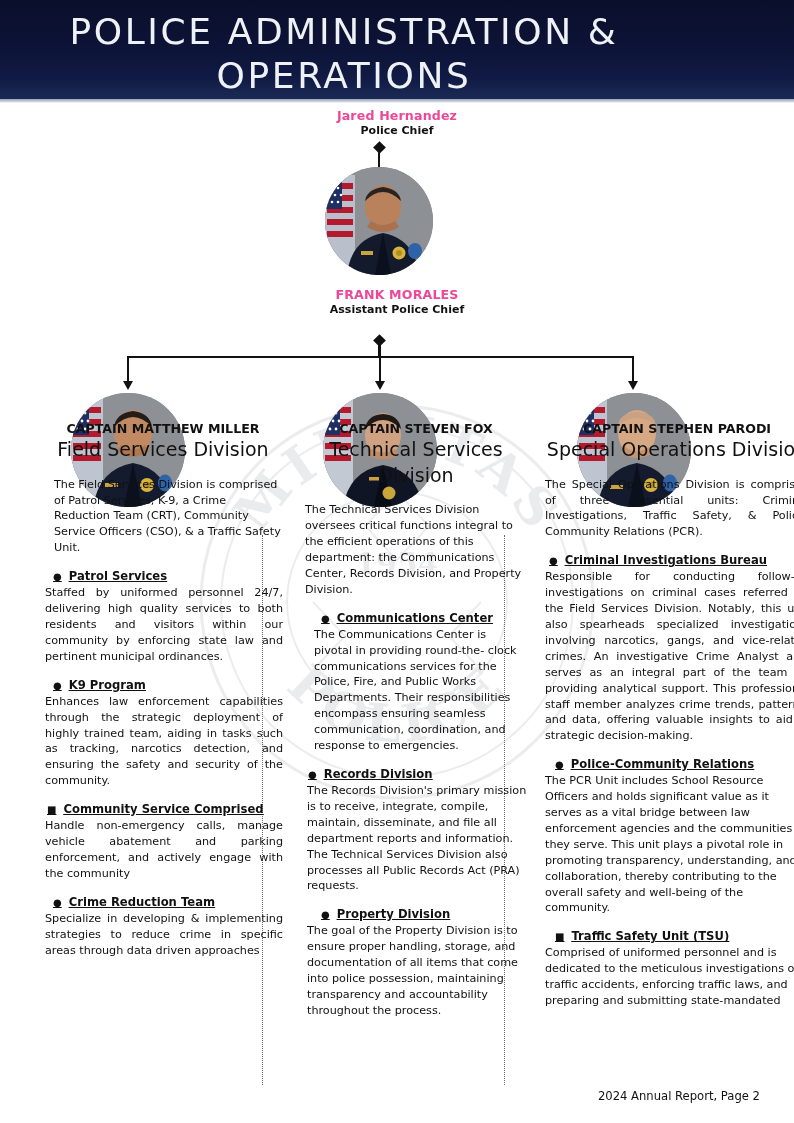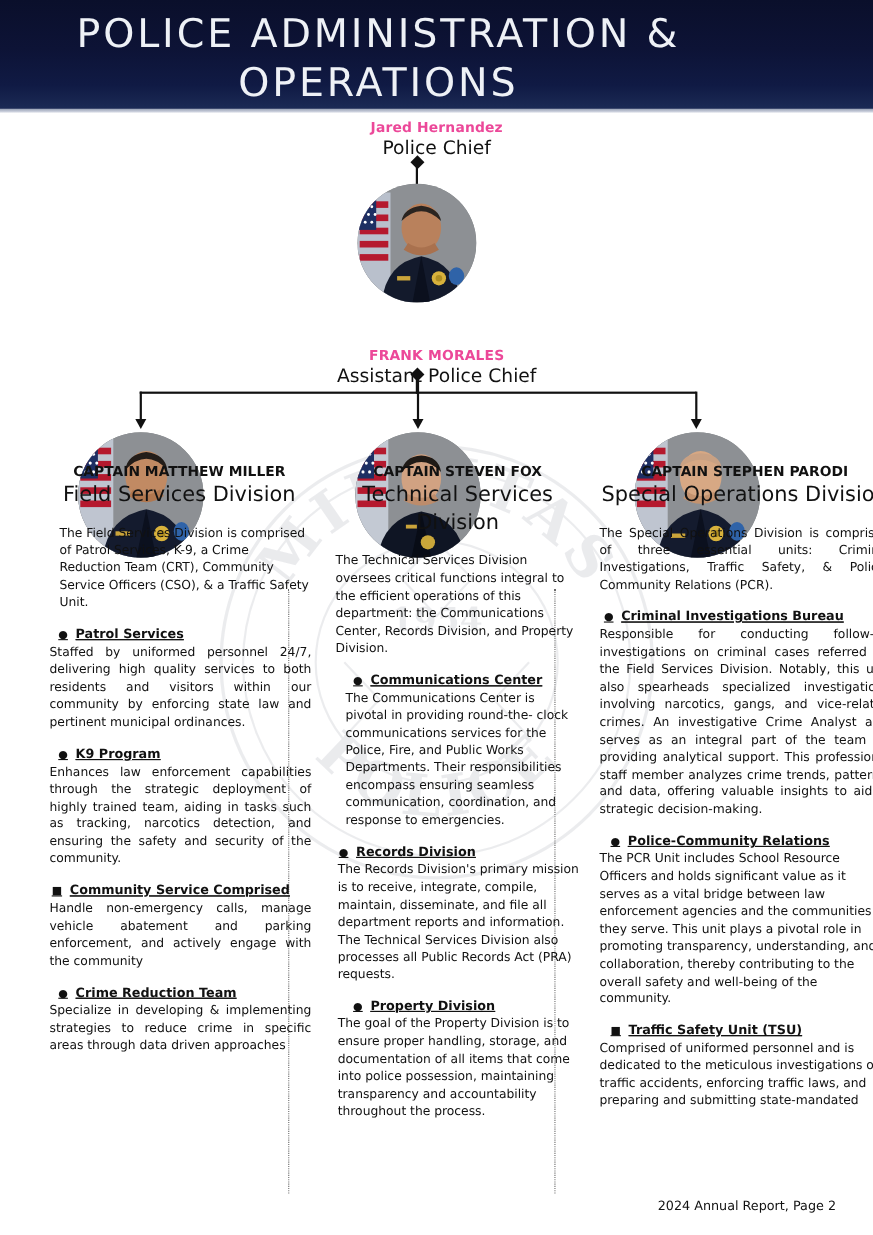--- a/index.html
+++ b/index.html
@@ -59,23 +59,24 @@
 
   .node-label { text-align: center; }
   .node-label .name {
     font-weight: bold;
     font-size: 12.6px;
     letter-spacing: 0.15px;
     line-height: 1.3;
     color: #ec4899;
   }
   .node-label .role {
-    font-size: 17px;
+    font-size: 11px;
     line-height: 1.32;
     color: #111;
+    font-weight: bold;
   }
 
   .chief-label { position: absolute; left: 297px; top: 9px; width: 200px; }
 
   
   .conn-v {
     position: absolute;
     width: 2px;
     background: #111;
   }
@@ -253,21 +254,21 @@
       <path d="M46 54 Q58 62 70 54 L 74 60 Q58 70 42 60 Z" fill="#a9714e"></path>
       <path d="M22 108 Q26 72 58 66 Q90 72 94 108 Z" fill="#131a2c"></path>
       <path d="M58 66 L 50 108 L 66 108 Z" fill="#0b101e"></path>
       <circle cx="74" cy="86" r="6.5" fill="#d8b23c"></circle>
       <circle cx="74" cy="86" r="3" fill="#b08f22"></circle>
       <ellipse cx="90" cy="84" rx="7" ry="8" fill="#2f63a8"></ellipse>
       <rect x="36" y="84" width="12" height="4" fill="#caa43a"></rect>
     </svg>
   </div>
 
-  <div class="node-label" style="position:absolute; left:279px; top:216px; width:236px;">
+  <div class="node-label" style="position:absolute; left:279px; top:188px; width:236px;">
     <div class="name">FRANK MORALES</div>
     <div class="role">Assistant Police Chief</div>
   </div>
 
   <div class="conn-v" style="left:378px; top:241px; height:18px;">
     <span class="diamond top"></span>
   </div>
 
   <div class="conn-h" style="left:127px; top:257px; width:506px;"></div>
 

